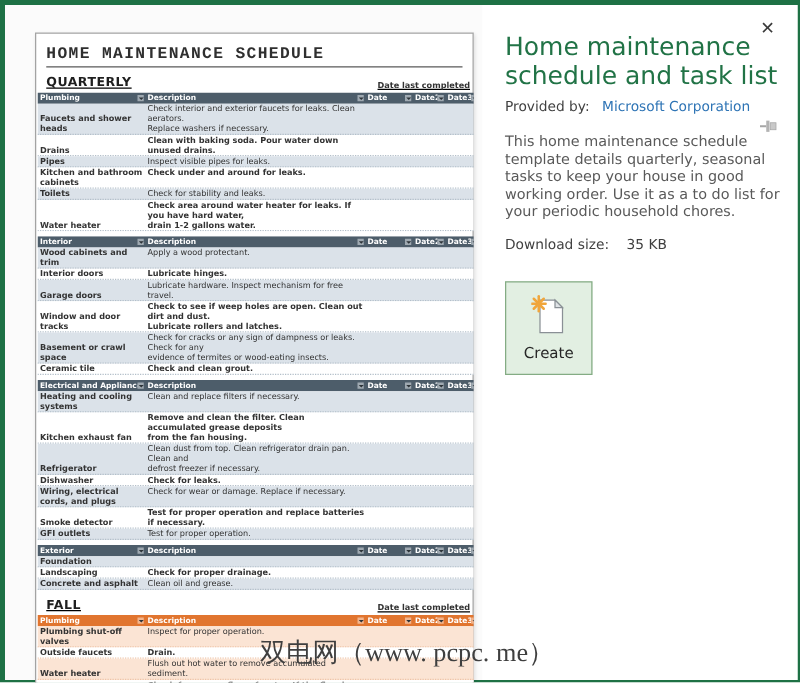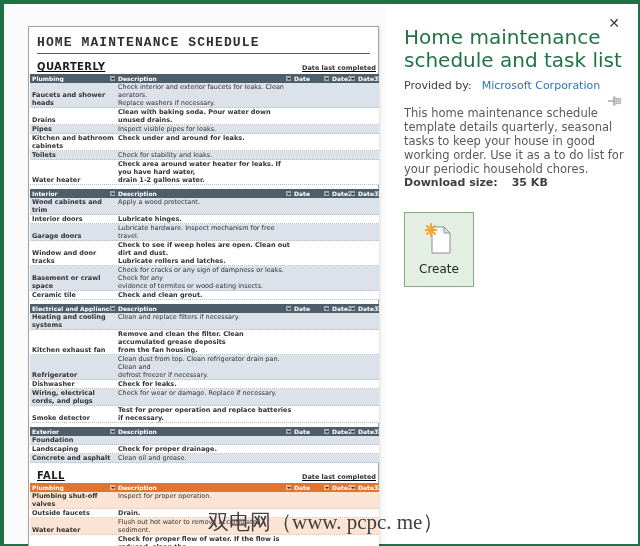--- a/index.html
+++ b/index.html
@@ -44,21 +44,21 @@
   
   .panel{position:absolute;left:382px;right:0;top:0;bottom:0;background:#fff;
          box-sizing:border-box;padding:0 0 0 18px;}
   .close-btn{position:absolute;top:12px;right:18px;font-size:14px;color:#3a3a3a;
              line-height:14px;cursor:pointer;font-weight:bold;}
   .pin-btn{position:absolute;top:88px;right:15px;cursor:pointer;}
   .p-title{margin-top:22px;width:222px;font-size:20px;line-height:23px;color:#217346;}
   .provided{margin-top:7px;font-size:11px;color:#404040;}
   .provider-link{color:#2e74b5;margin-left:10px;text-decoration:none;cursor:pointer;}
   .p-desc{margin-top:14px;width:234px;font-size:11.5px;line-height:14px;color:#595959;}
-  .dl-row{font-size:11px;color:#404040;font-weight:bold;}
+  .dl-row{margin-top:13px;font-size:11px;color:#404040;}
   .dl-size{margin-left:14px;}
   .create-btn{margin-top:23px;width:68px;height:73px;background:#e2efe2;border:1px solid #84ac84;
               display:flex;flex-direction:column;align-items:center;justify-content:center;
               gap:3px;cursor:pointer;}
   .create-label{font-size:12px;color:#262626;}
 
   .watermark{position:absolute;left:204px;top:504px;font-size:21px;color:#3f3f3f;
              font-family:Liberation Serif, serif;white-space:nowrap;z-index:6;}
 </style>
 </head>
@@ -266,20 +266,27 @@
             <div class="row shaded">
               <div class="cell c0">Wiring, electrical cords, and plugs</div>
               <div class="cell c1">Check for wear or damage. Replace if necessary.</div>
               <div class="cell c2"></div>
               <div class="cell c3"></div>
               <div class="cell c4"></div>
             </div>
             <div class="row boldrow">
               <div class="cell c0">Smoke detector</div>
               <div class="cell c1">Test for proper operation and replace batteries if necessary.</div>
+              <div class="cell c2"></div>
+              <div class="cell c3"></div>
+              <div class="cell c4"></div>
+            </div>
+            <div class="row shaded">
+              <div class="cell c0">GFI outlets</div>
+              <div class="cell c1">Test for proper operation.</div>
               <div class="cell c2"></div>
               <div class="cell c3"></div>
               <div class="cell c4"></div>
             </div>
           </div>
           <div class="tbl slate">
             <div class="hrow">
               <div class="hcell h0">
                 <div class="hlab">Exterior</div>
                 <div class="ficon"></div>

